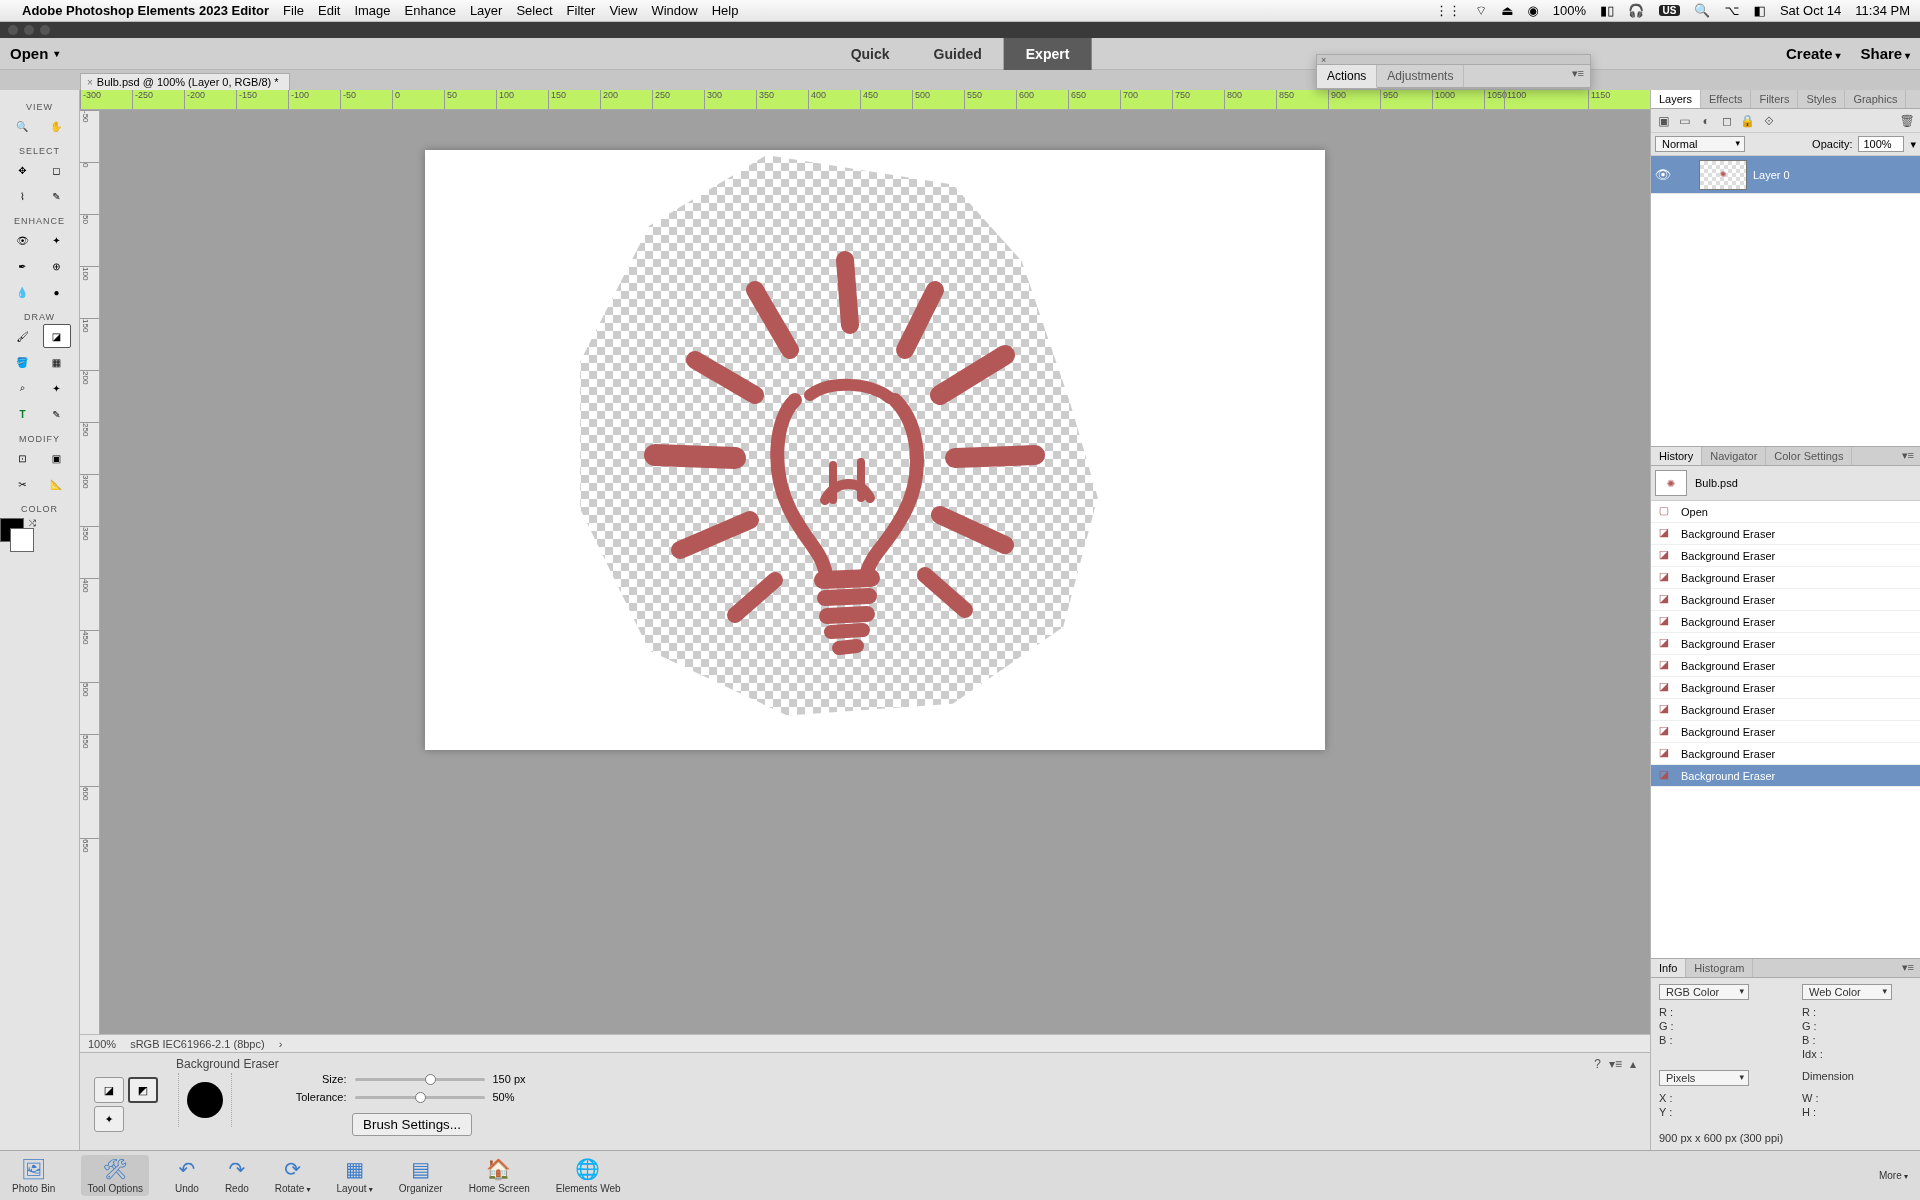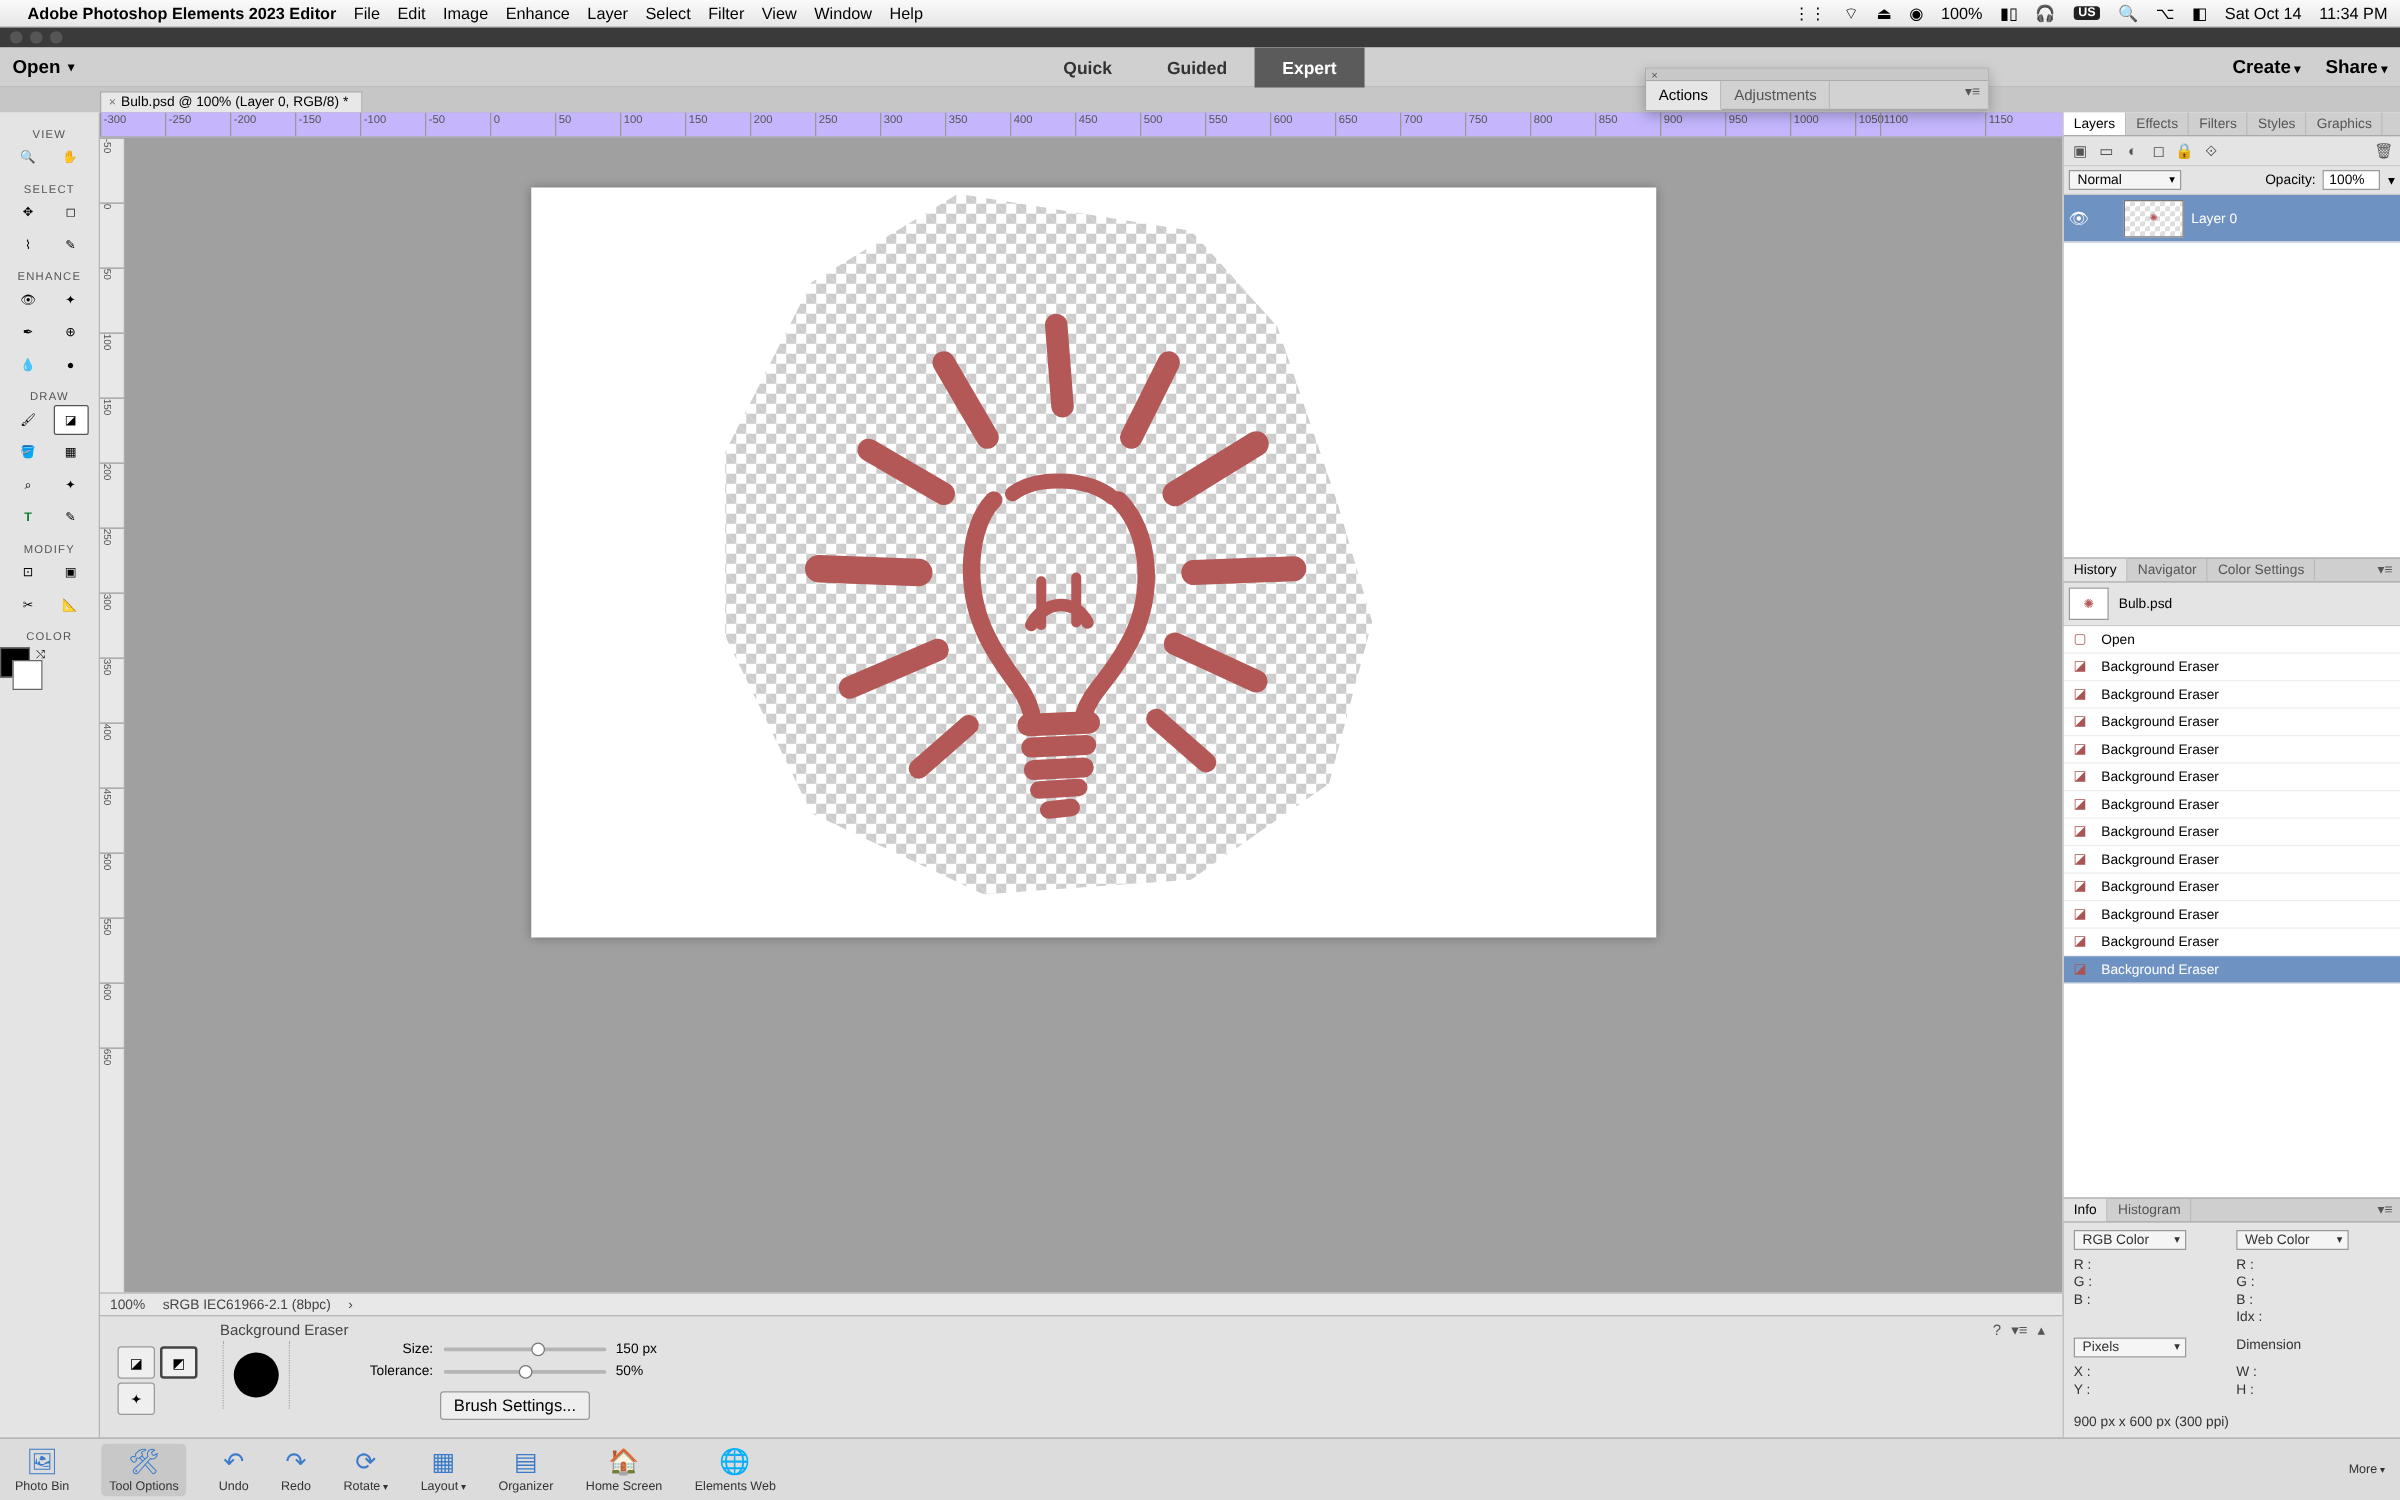--- a/index.html
+++ b/index.html
@@ -52,21 +52,21 @@
 .lt-row { display:flex; justify-content:center; gap:6px; margin:2px 0;}
 .lt-tool { width:28px; height:24px; display:flex; align-items:center; justify-content:center; border-radius:2px; }
 .lt-tool.selected { border:1px solid #555; background:#fff;}
 .color-swatch { width:34px; height:34px; position:relative; margin-top:4px;}
 .color-swatch .fg{ position:absolute; top:0; left:0; width:24px;height:24px;background:#000;border:1px solid #666;}
 .color-swatch .bg{ position:absolute; bottom:0; right:0; width:24px;height:24px;background:#fff;border:1px solid #666;}
 .swap-ic { position:absolute; top:0; right:-2px; font-size:9px;}
 
 
 .canvas-wrap { flex:1; display:flex; flex-direction:column; background:#a0a0a0;}
-.ruler-top { height:20px; background:#c4b5fd; border-bottom:1px solid #aaa; position:relative; font-size:9px; color:#555; overflow:hidden;}
+.ruler-top { height:20px; background:#bef264; border-bottom:1px solid #aaa; position:relative; font-size:9px; color:#555; overflow:hidden;}
 .ruler-top .tick{position:absolute;top:0;height:100%;border-left:1px solid #999;padding-left:2px;}
 .canvas-body { flex:1; display:flex; overflow:hidden;}
 .ruler-left { width:20px; background:#e8e8e8; border-right:1px solid #aaa; position:relative;}
 .ruler-left .tick{position:absolute;left:0;width:100%;border-top:1px solid #999;font-size:8px; padding-left:1px; color:#555;}
 .canvas-viewport { flex:1; display:flex; align-items:flex-start; justify-content:center; padding:40px; overflow:hidden;}
 .artboard { width:900px; height:600px; background:#fff; box-shadow:0 0 8px rgba(0,0,0,.3); position:relative;}
 .transparent-blob { position:absolute; top:5px; left:100px; width:690px; height:590px; background-image:
   linear-gradient(45deg,#ccc 25%,transparent 25%,transparent 75%,#ccc 75%),
   linear-gradient(45deg,#ccc 25%,transparent 25%,transparent 75%,#ccc 75%);
   background-size:16px 16px; background-position:0 0,8px 8px; background-color:#fff;
@@ -131,21 +131,21 @@
 .hist-list{flex:1;background:#fff;overflow:auto;min-height:200px;}
 .hist-item{display:flex;align-items:center;gap:8px;padding:2px 4px;border-bottom:1px solid #eee;height:22px;}
 .hist-item .icon{width:18px;height:16px;font-size:11px;color:#a55;text-align:center;}
 .hist-item.sel{background:#6e92c2;color:#fff;}
 
 .info-header{display:flex;background:#cfcfcf;border-top:1px solid #aaa;border-bottom:1px solid #aaa;}
 .info-header .ptab{padding:3px 8px;border-right:1px solid #bbb;color:#555;}
 .info-header .ptab.active{background:#e4e4e4;color:#000;}
 .info-header .menu{margin-left:auto;padding:2px 6px;color:#555;}
 .info-body{padding:6px 8px;font-size:11px;color:#333;}
-.info-body .row{display:flex;gap:40px;}
+.info-body .row{display:flex;gap:53px;}
 .info-body .col{display:flex;flex-direction:column;gap:2px;}
 .info-body .select-box{min-width:90px;margin-bottom:4px;}
 .info-body .dims{margin-top:10px;}
 
 .bottom-bar{position:absolute;bottom:0;left:0;right:0;height:50px;background:#dcdcdc;border-top:1px solid #aaa;display:flex;align-items:center;padding:0 12px;gap:26px;}
 .bb-item{display:flex;flex-direction:column;align-items:center;font-size:10px;color:#333;gap:2px;}
 .bb-item .icon{font-size:20px;color:#3b7bc9;}
 .bb-item.active{background:#c8c8c8;border-radius:4px;padding:2px 6px;}
 .bb-item .sub::after{content:" ▾";font-size:8px;}
 .bottom-bar .more{margin-left:auto;}

